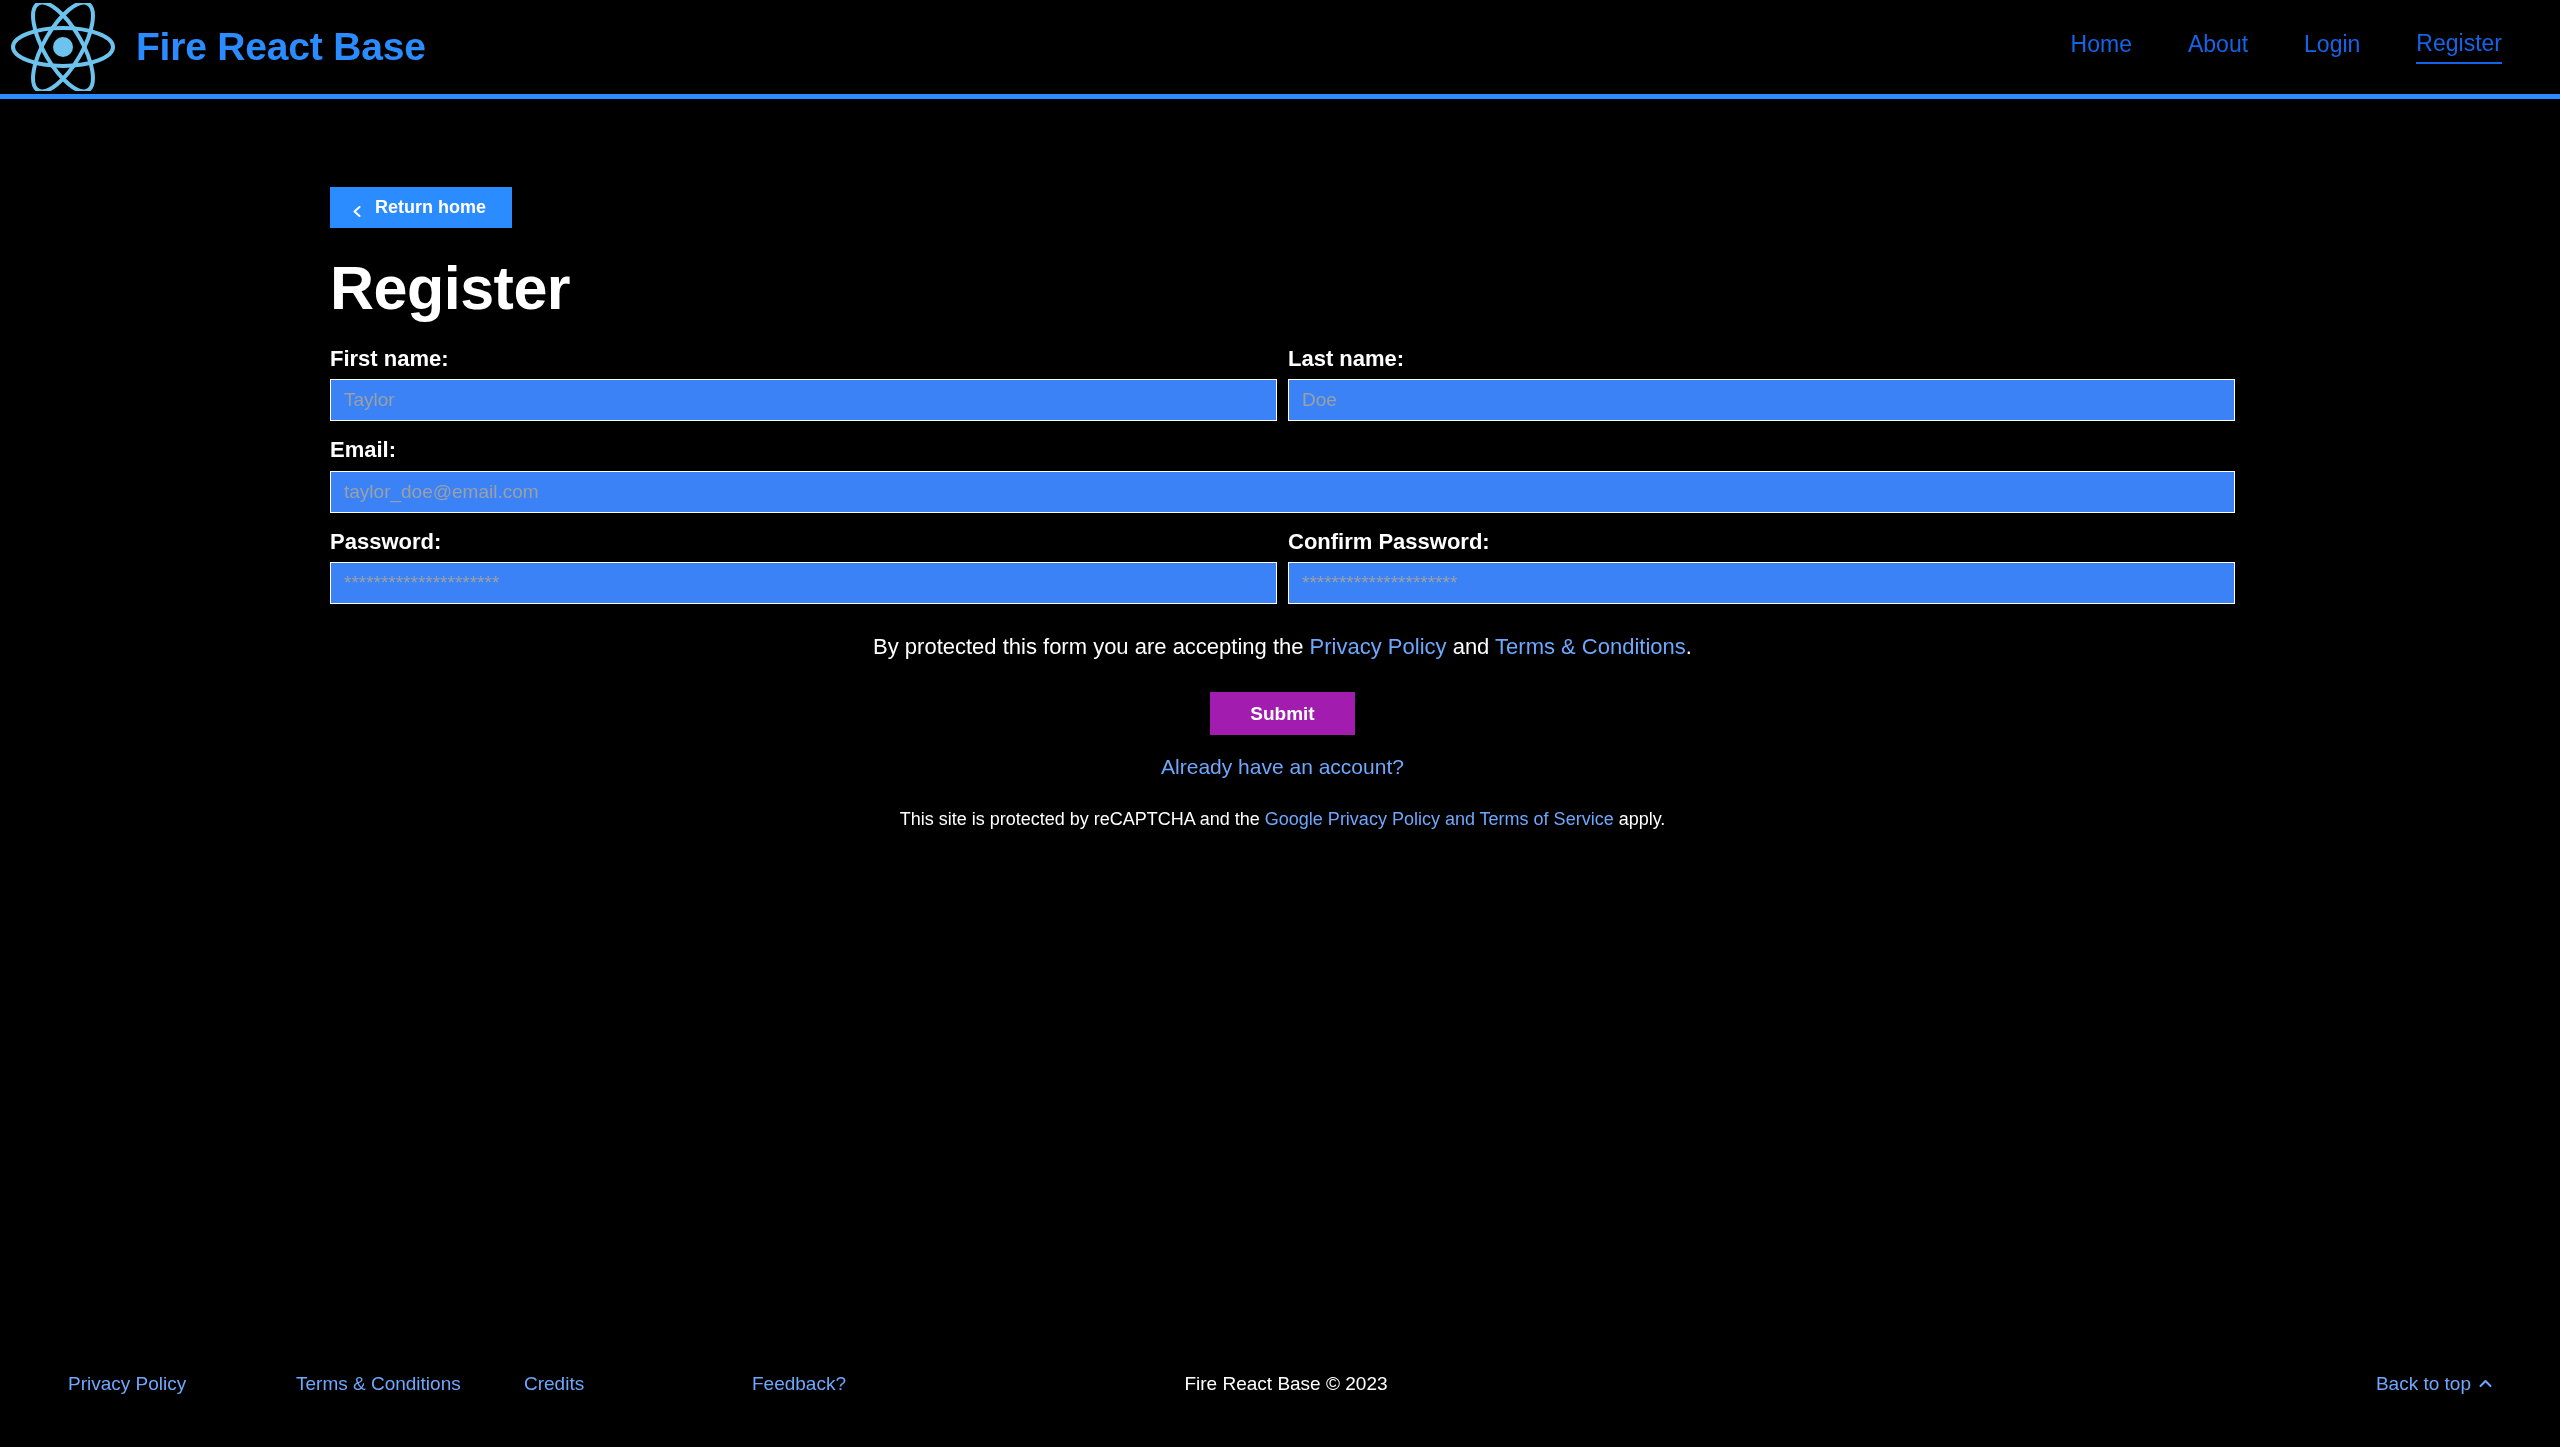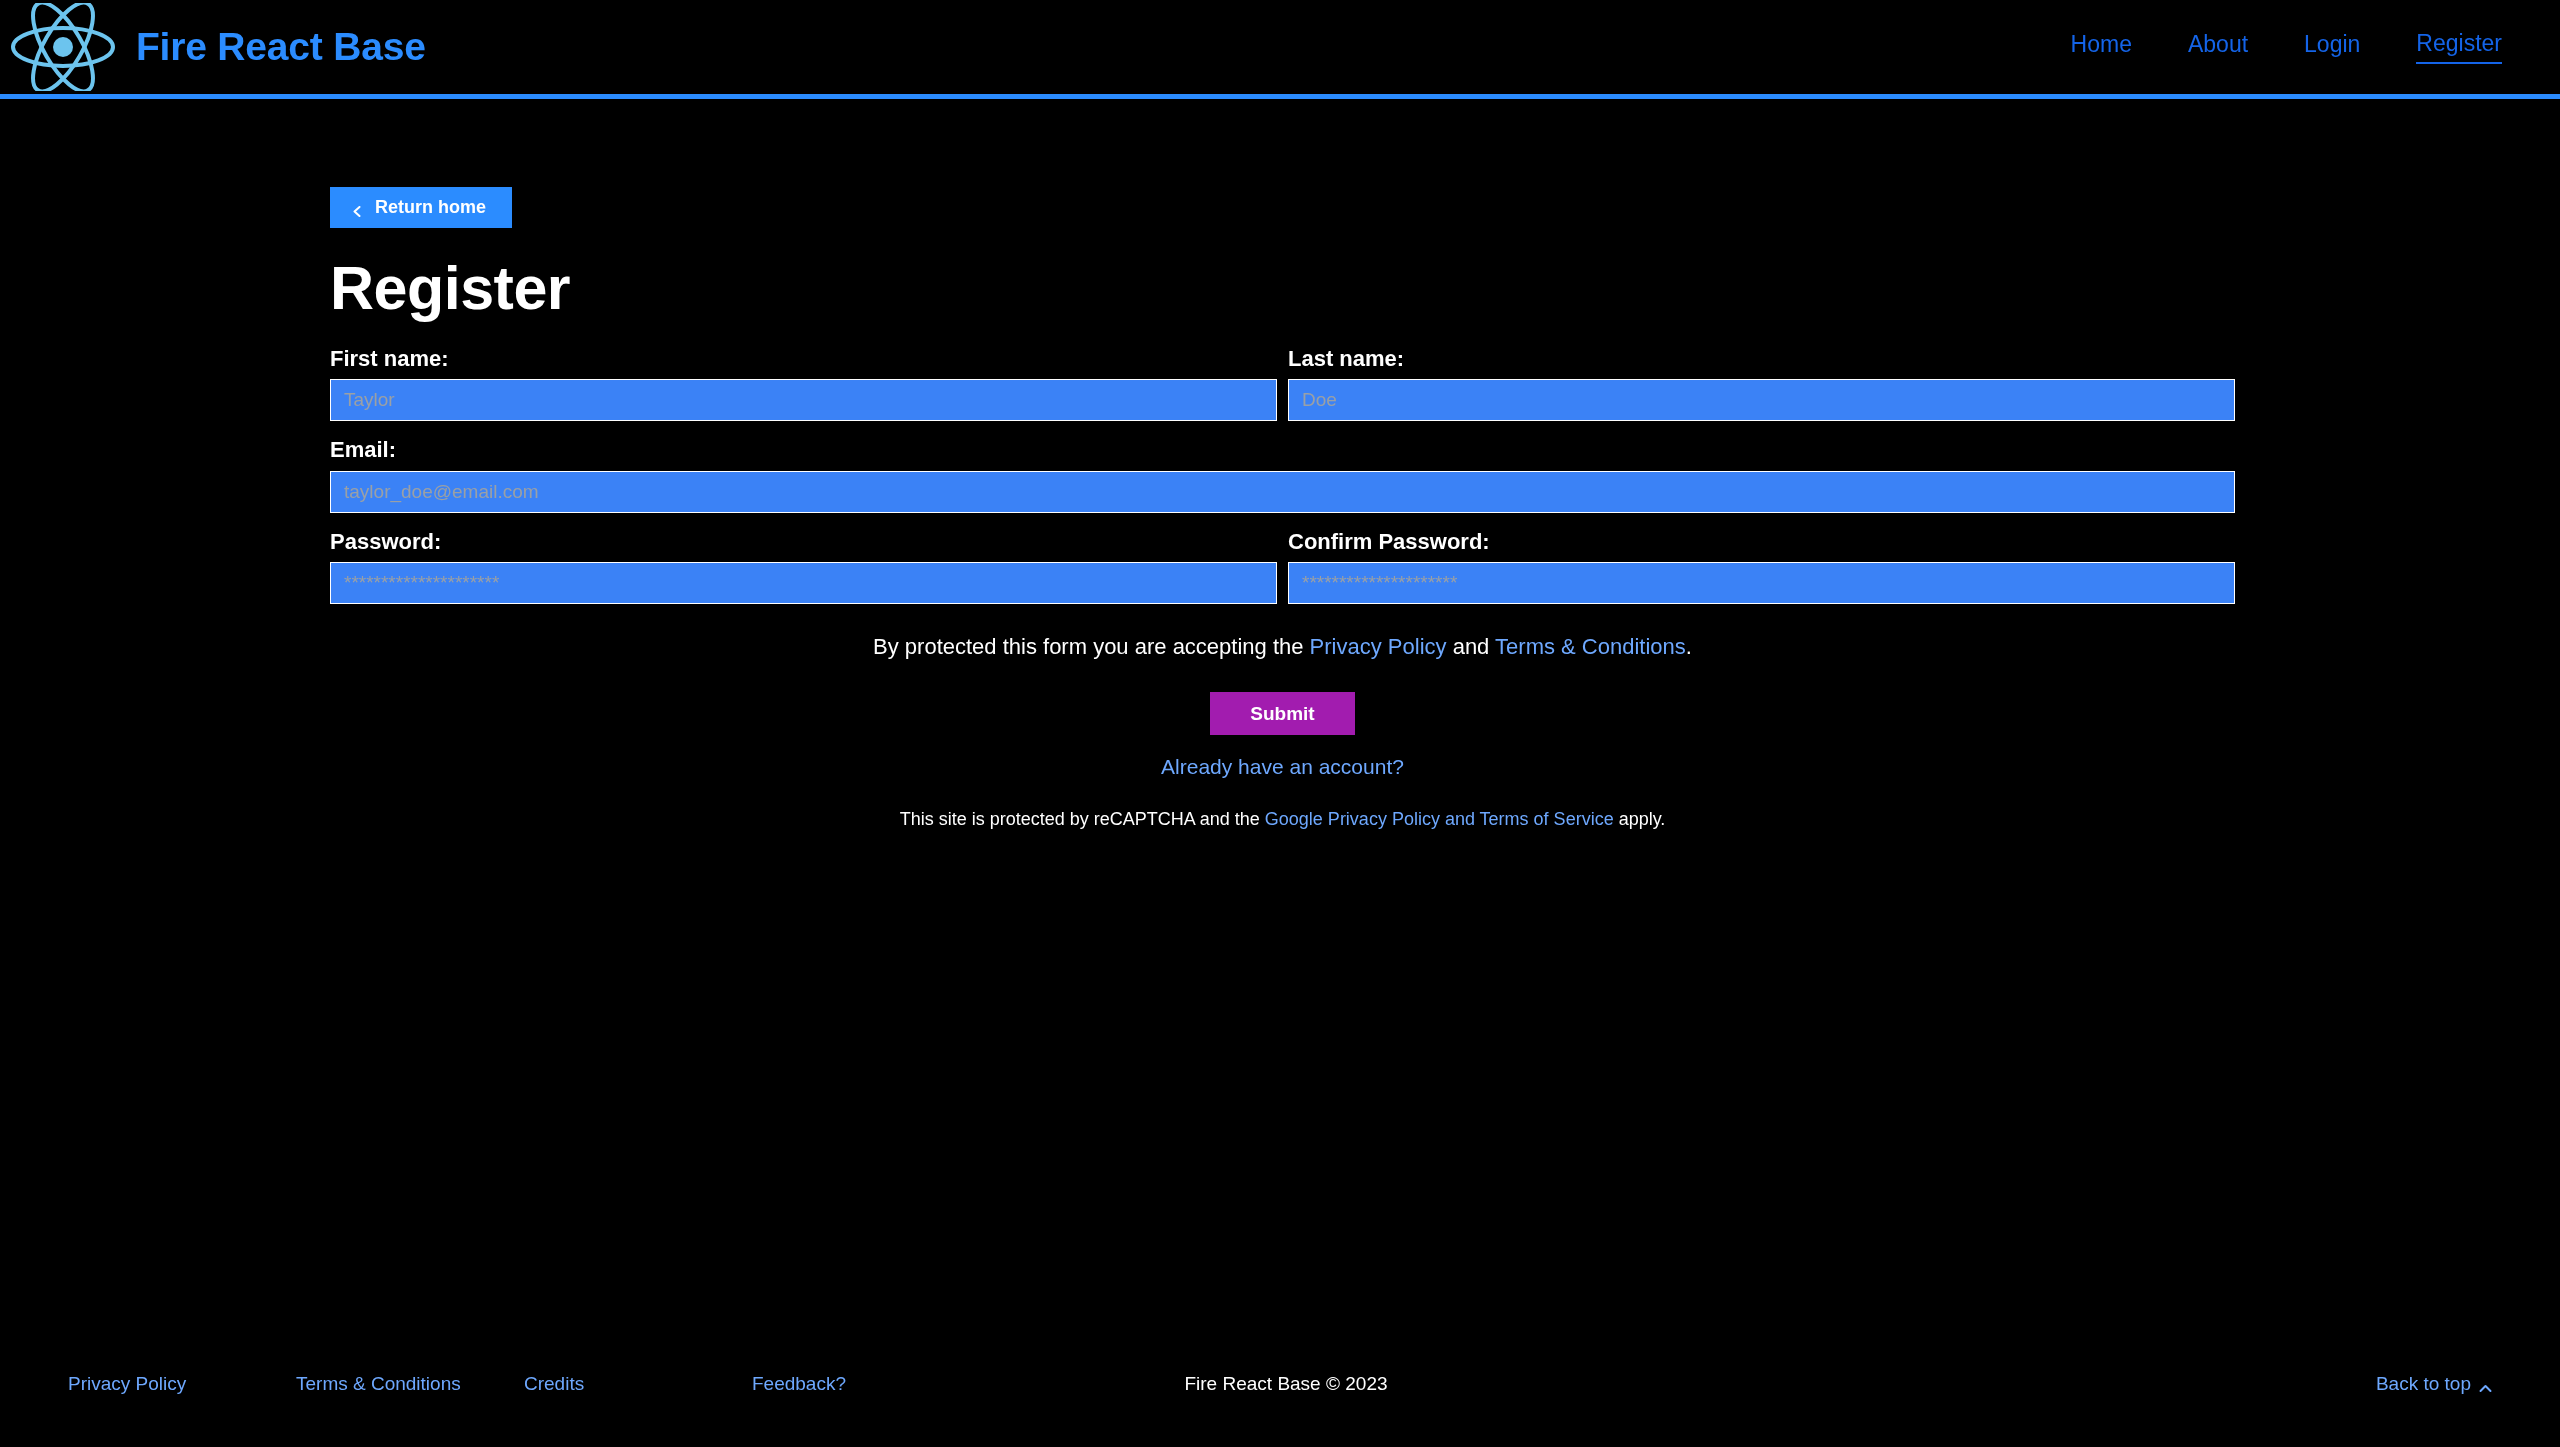--- a/index.html
+++ b/index.html
@@ -198,21 +198,21 @@
     text-align: center;
     color: #ffffff;
     font-size: 19px;
     padding-left: 12px;
   }
   .back-to-top {
     position: absolute;
     right: 68px;
     top: 44px;
     display: inline-flex;
-    align-items: center;
+    align-items: flex-start;
     gap: 8px;
     color: #6ea8fe;
     font-size: 19px;
     text-decoration: none;
     white-space: nowrap;
   }
   .chev-up { display: inline-block; width: 13px; height: 13px; }
 </style>
 </head>
 <body>

